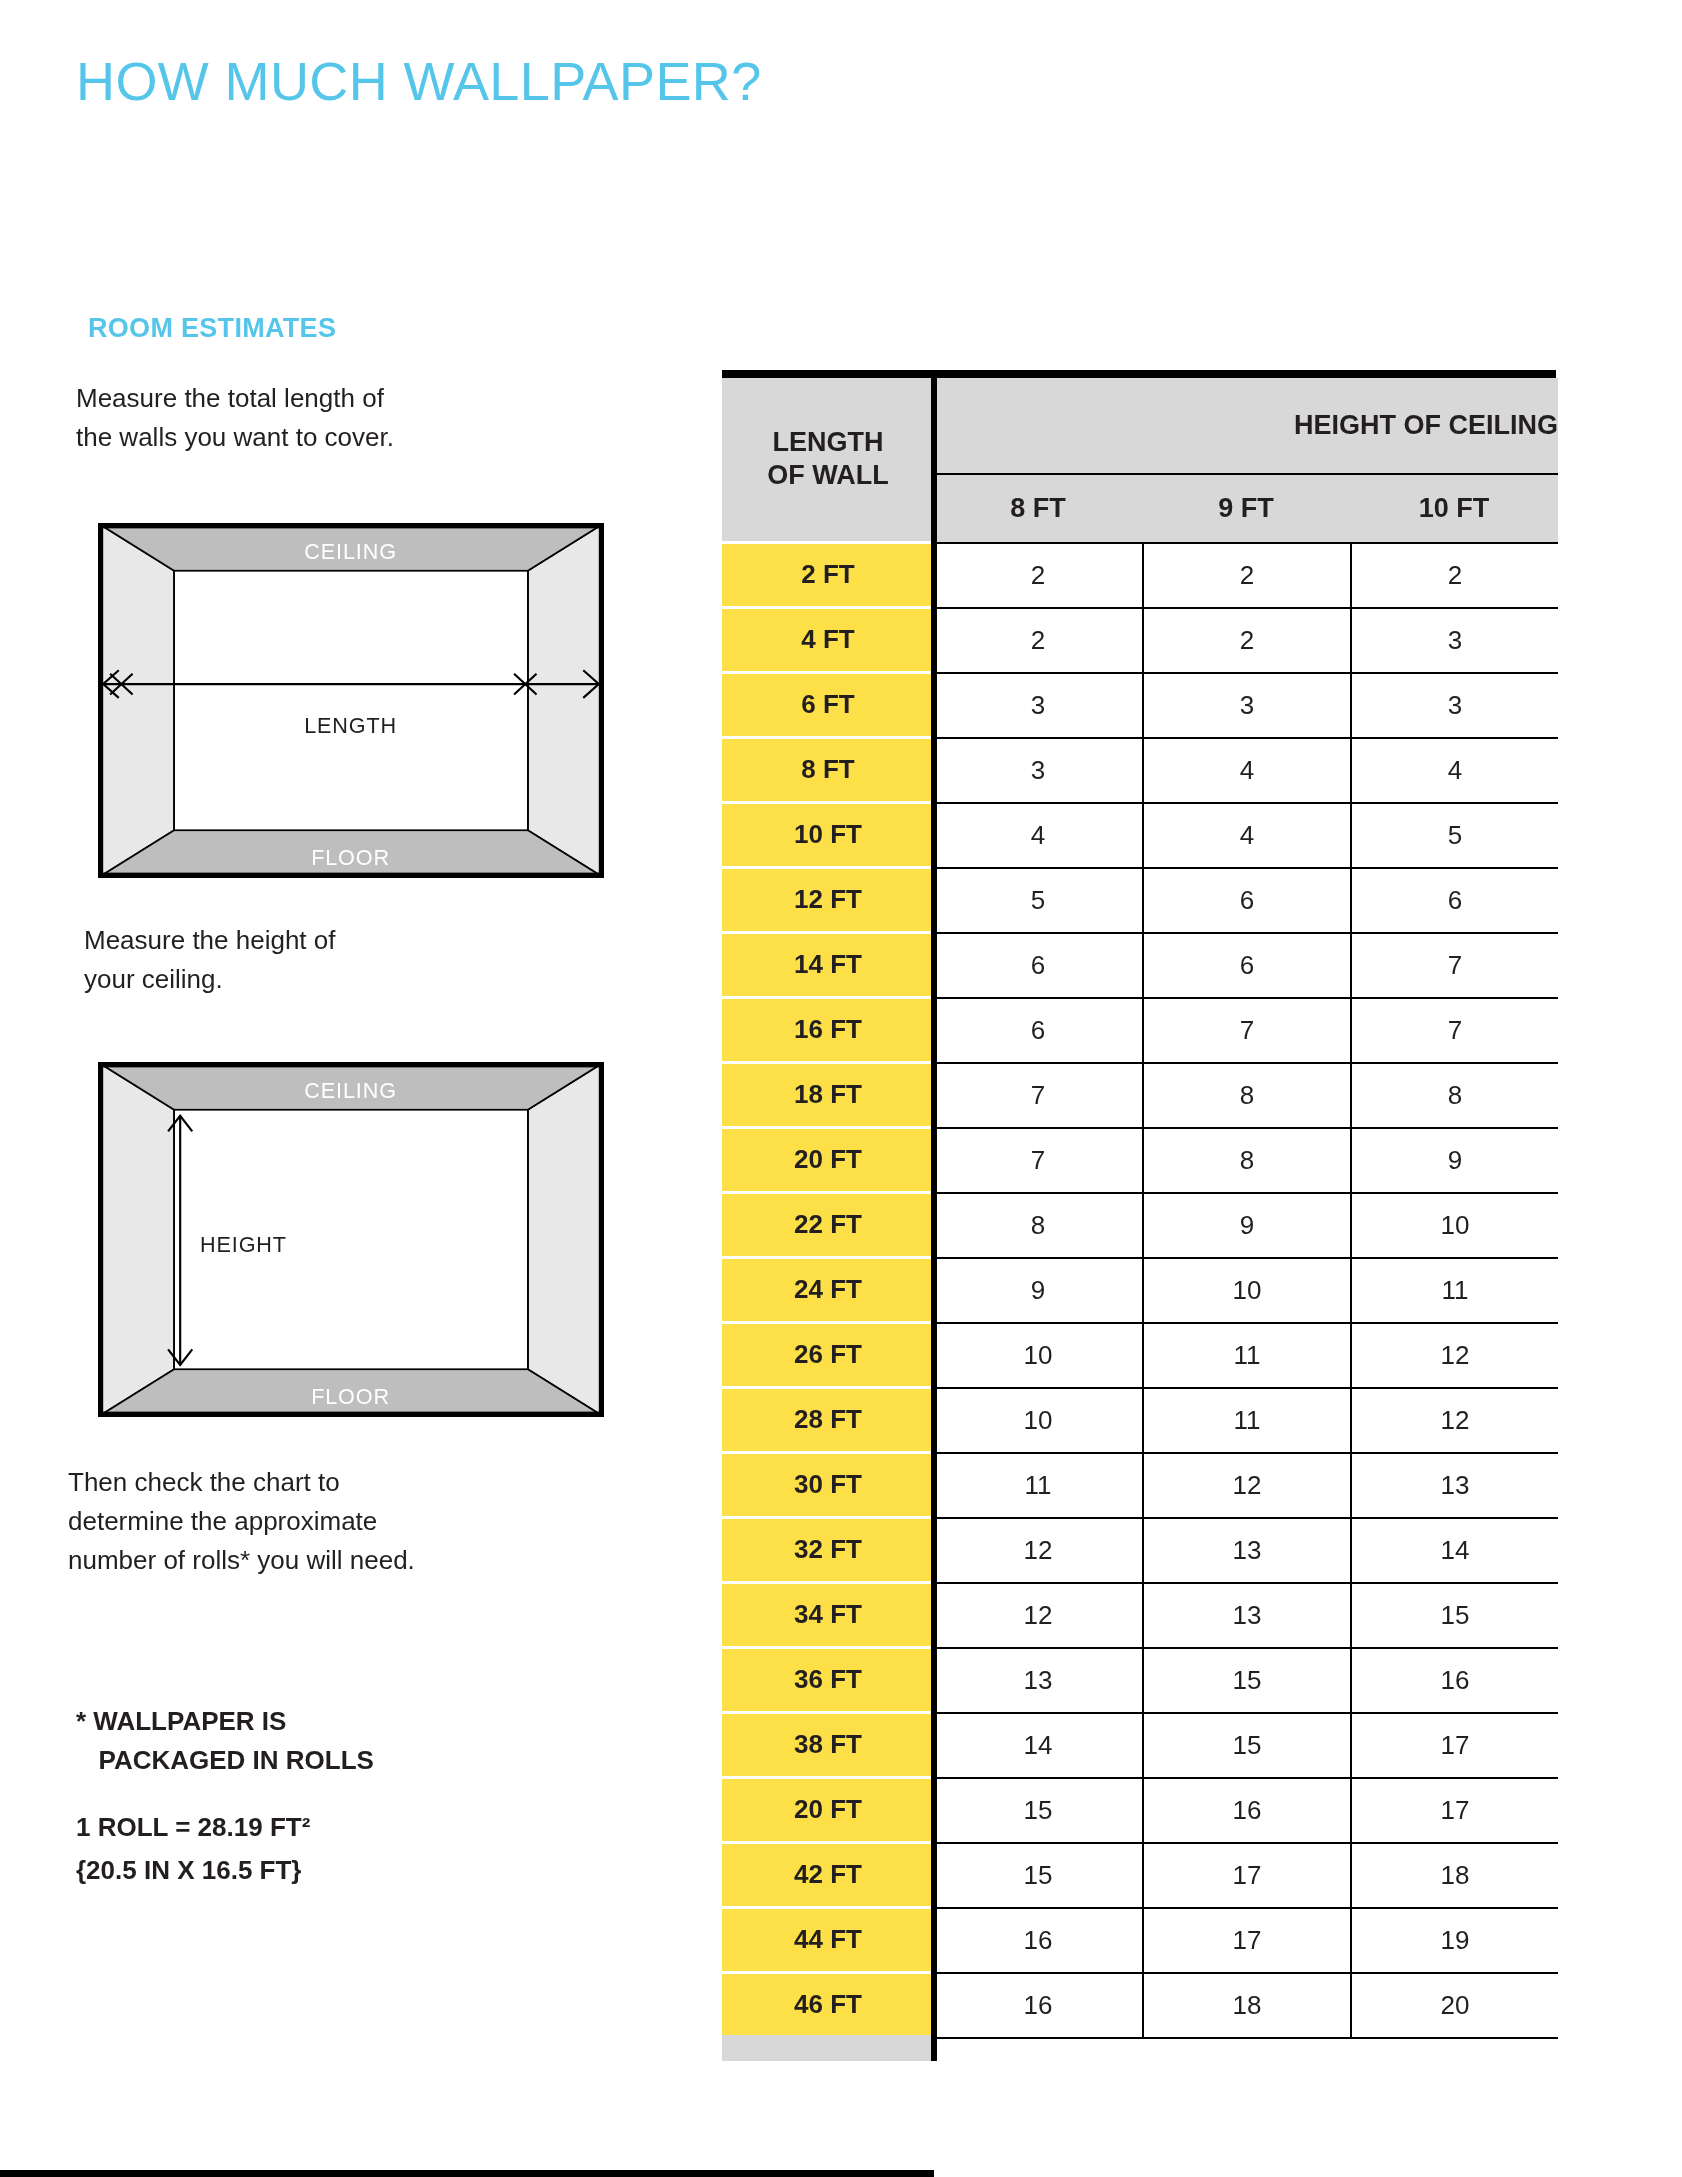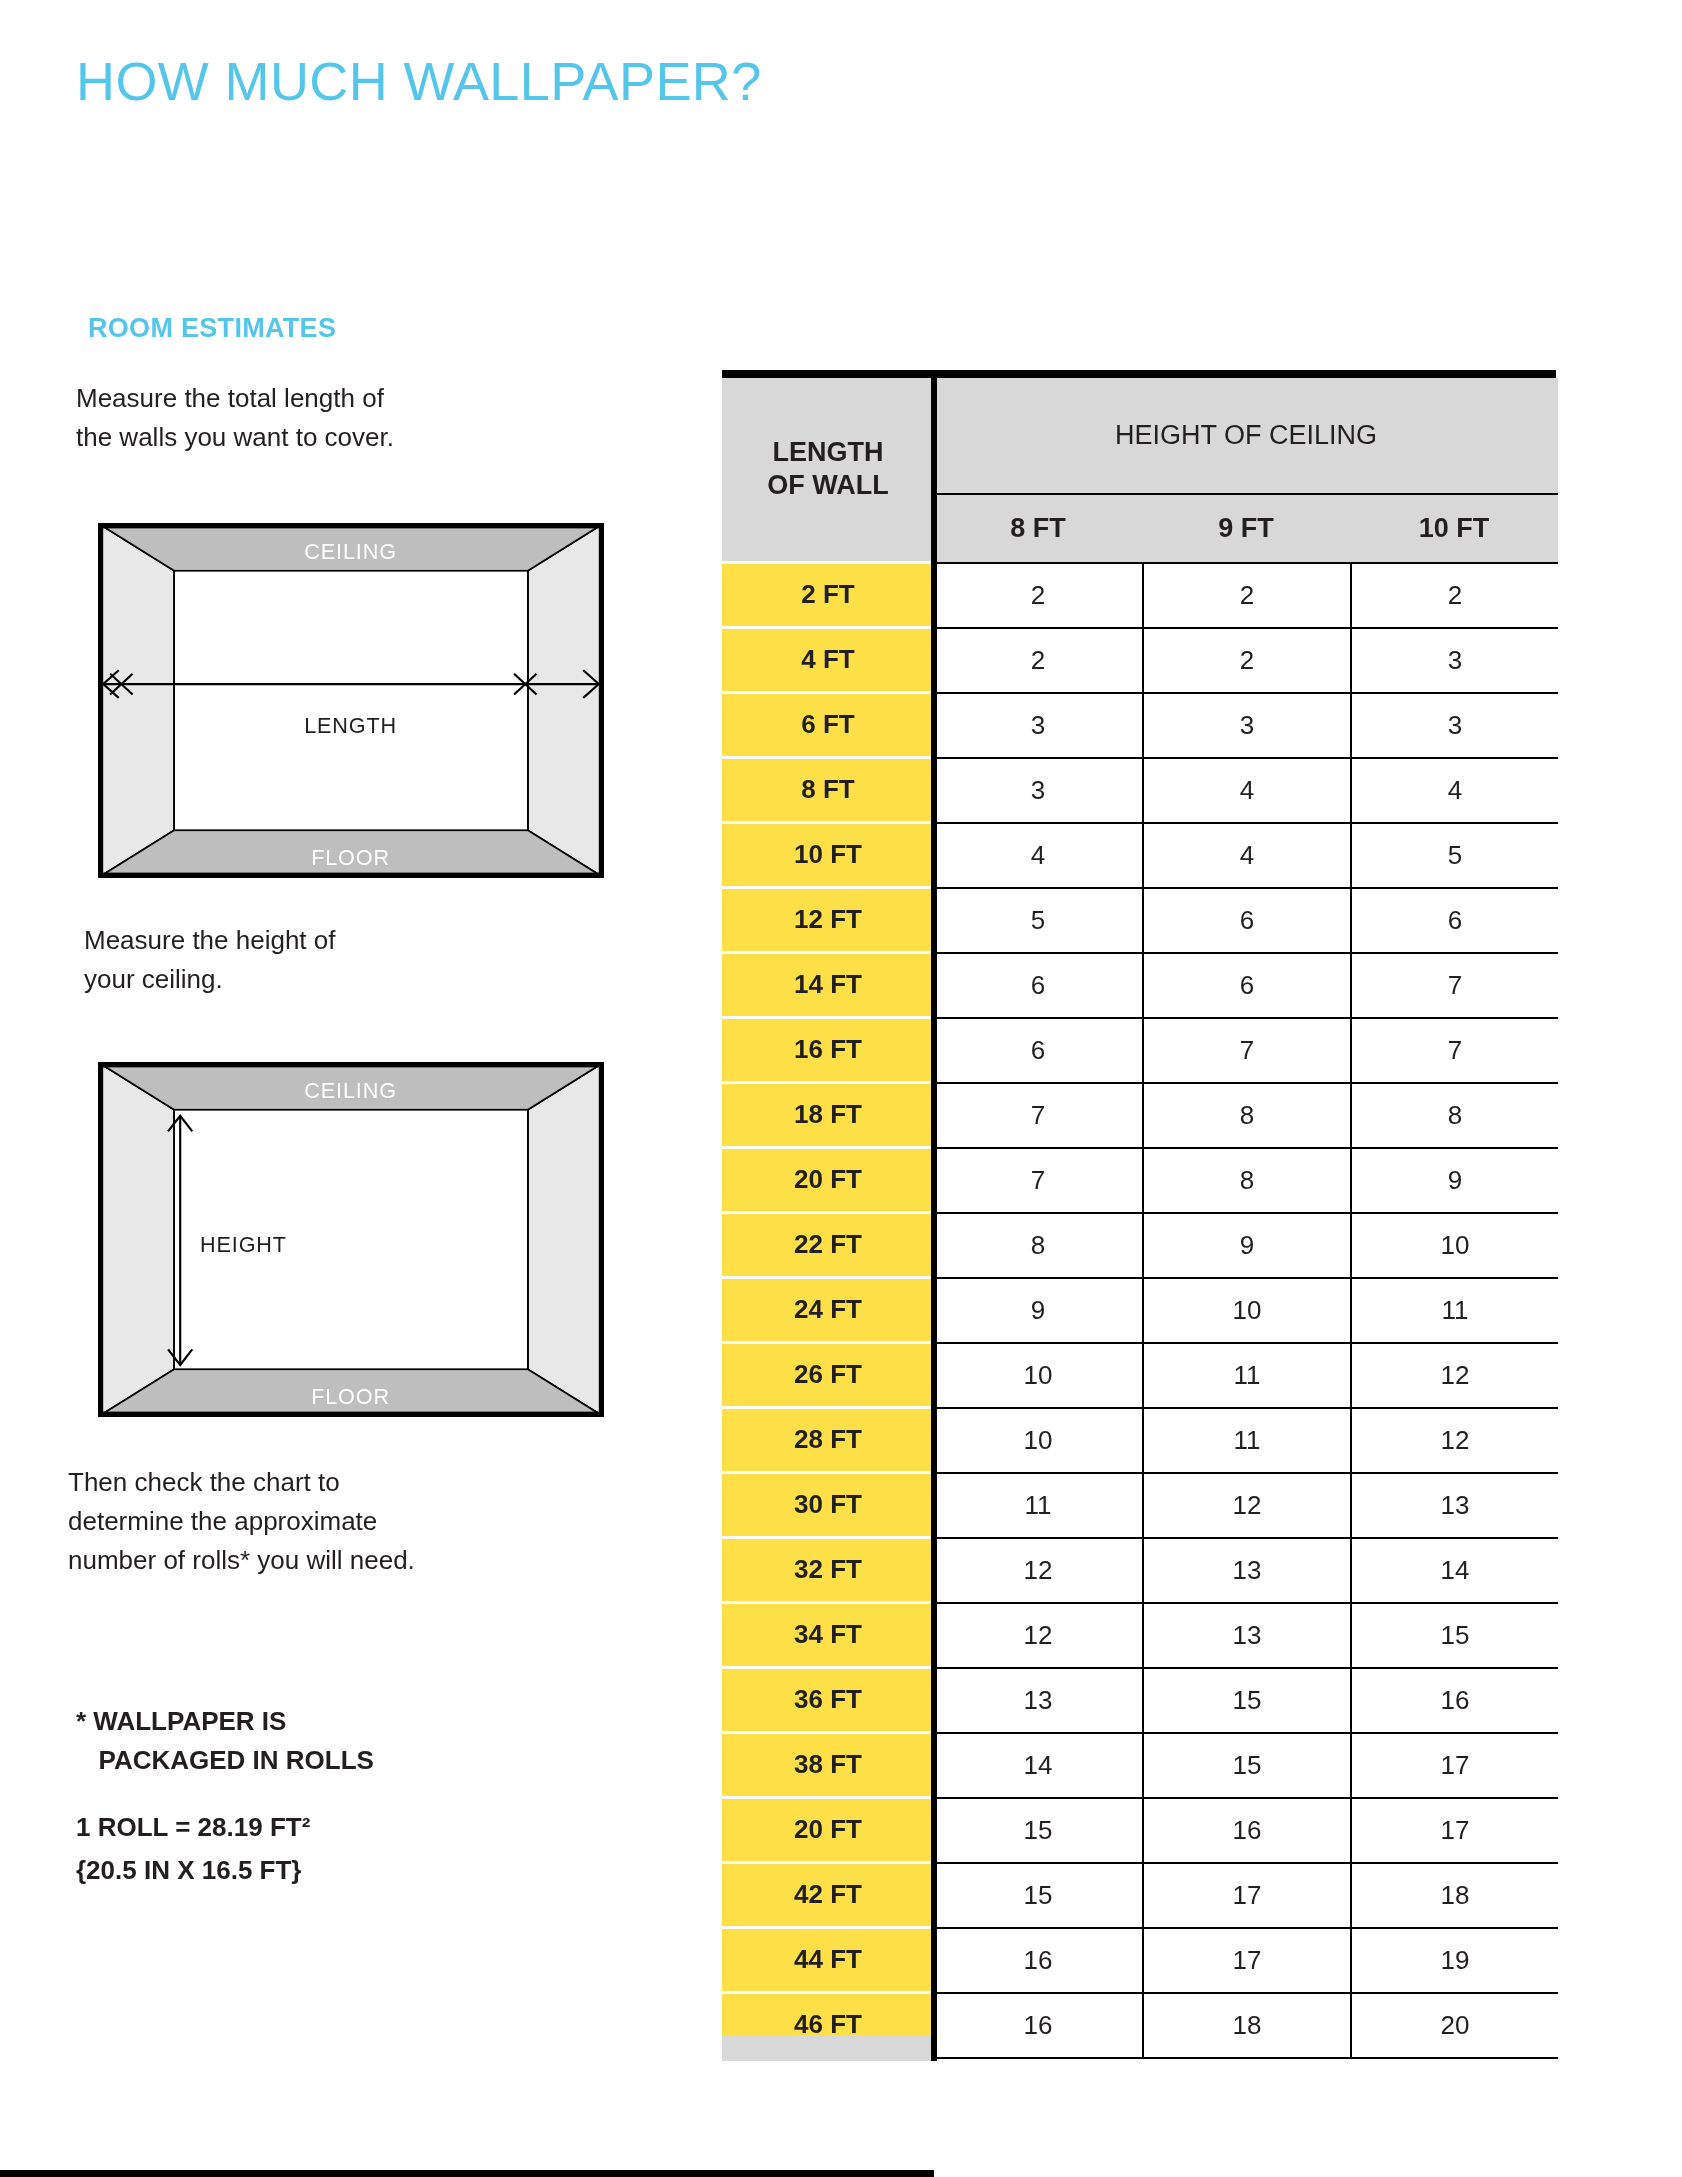--- a/index.html
+++ b/index.html
@@ -35,22 +35,22 @@
   .vline     { position:absolute; left:209px; top:0; width:6px; height:1691px; background:#000; }
   .gray-tail { position:absolute; left:0; top:1665px; width:209px; height:26px; background:#D8D8D8; }
 
   table.rolls { border-collapse:separate; border-spacing:0; width:834px; margin-top:7.8px; table-layout:fixed; }
   table.rolls th, table.rolls td { box-sizing:border-box; padding:0; }
   .len-head {
     background:#D8D8D8; font-size:27px; font-weight:bold; text-align:center;
     vertical-align:middle; border-bottom:3.5px solid #fff; white-space:pre-line; line-height:1.25;
   }
   .group-head {
-    background:#D8D8D8; font-size:27px; font-weight:normal; text-align:center;
-    height:117px; vertical-align:middle; border-bottom:2.6px solid #000;
+    background:#D8D8D8; font-size:27px; font-weight:bold; text-align:right;
+    height:97px; vertical-align:middle; border-bottom:2.6px solid #000;
   }
   .sub-head {
     background:#D8D8D8; font-size:27px; font-weight:bold; text-align:center;
     height:69px; vertical-align:middle; border-bottom:2.6px solid #000;
   }
   td.len-cell {
     background:#fde047; font-size:26px; font-weight:bold; text-align:center;
     vertical-align:middle; height:65px; border-bottom:3.5px solid #fff;
   }
   td.val-cell {

